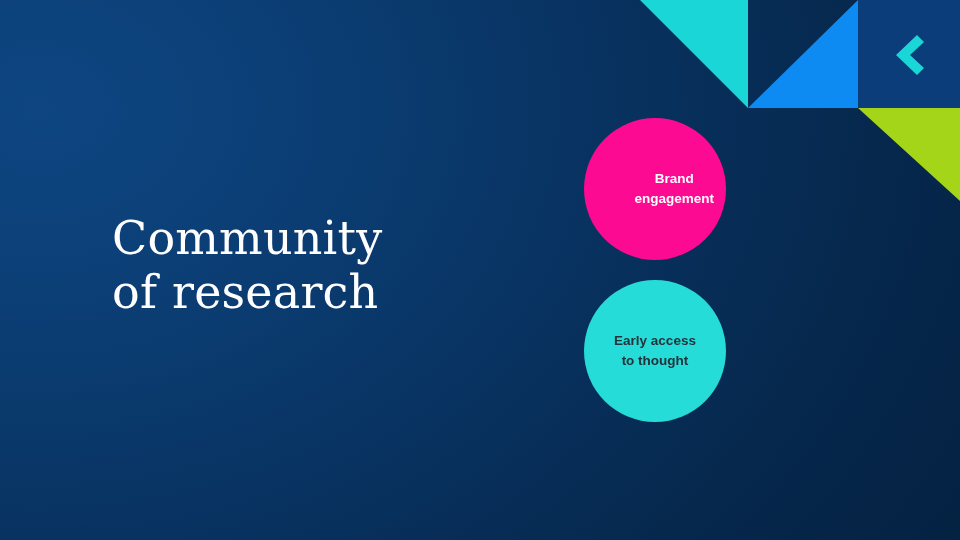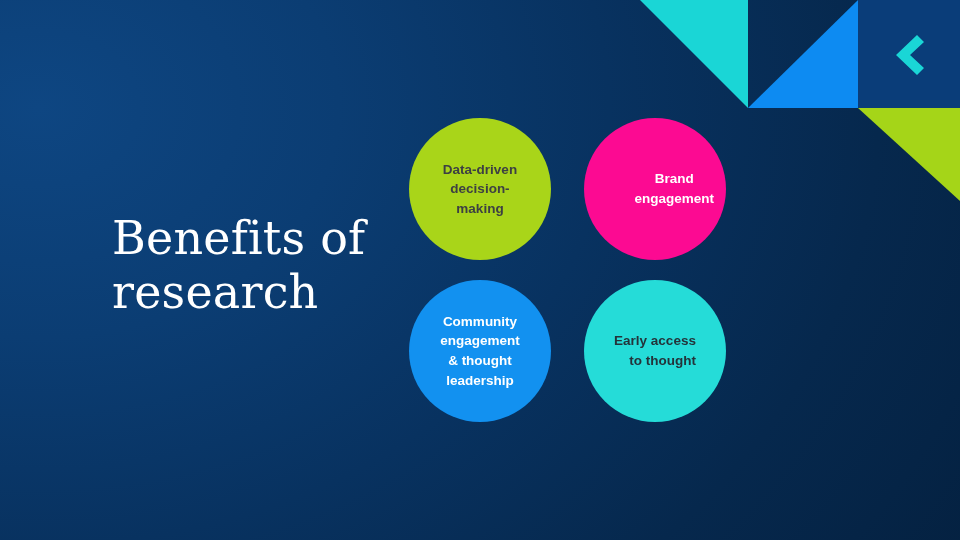--- a/index.html
+++ b/index.html
@@ -101,64 +101,49 @@
     font-size: 13.5px;
     line-height: 1.45;
     padding: 0 12px;
     box-sizing: border-box;
   }
   .bubble span { display: block; }
 
   .b-green  { left: 409px; top: 118px; background: #a9d519; color: #3d4043; }
   .b-pink   { left: 584px; top: 118px; background: #fc0a92; color: #ffffff; justify-content: flex-end; }
   .b-blue   { left: 409px; top: 280px; background: #1291f0; color: #ffffff; }
-  .b-teal   { left: 584px; top: 280px; background: #25dcd8; color: #24333a; text-align: right; }
+  .b-teal   { left: 584px; top: 280px; background: #25dcd8; color: #24333a; }
 </style>
 </head>
 <body>
 
 <div id="slide">
 
   <div class="deco-layer">
     <div class="tri-cyan"></div>
     <div class="tri-blue"></div>
     <div class="panel-navy"></div>
     <div class="tri-green"></div>
     <div class="chevron">
       <svg viewBox="0 0 42 46" xmlns="http://www.w3.org/2000/svg" aria-hidden="true">
         <path d="M31 3 L38 10 L24 23 L38 36 L31 43 L10 23 Z" fill="#1ad6d6"></path>
       </svg>
     </div>
   </div>
 
-  <div class="title">Benefits of research</div>
+  <div class="title">Community of research</div>
 
-  <div class="bubble b-green">
-    <div>
-      <span>Data-driven</span>
-      <span>decision-</span>
-      <span>making</span>
-    </div>
-  </div>
 
   <div class="bubble b-pink">
     <div>
       <span>Brand</span>
       <span>engagement</span>
     </div>
   </div>
 
-  <div class="bubble b-blue">
-    <div>
-      <span>Community</span>
-      <span>engagement</span>
-      <span>&amp; thought</span>
-      <span>leadership</span>
-    </div>
-  </div>
 
   <div class="bubble b-teal">
     <div>
       <span>Early access</span>
       <span>to thought</span>
     </div>
   </div>
 
 </div>
 

